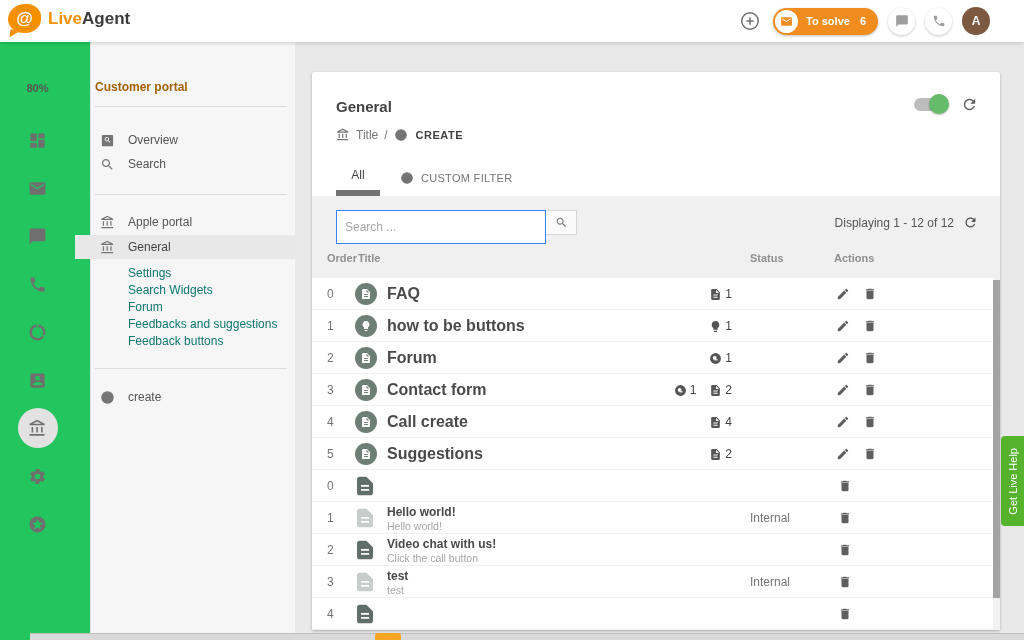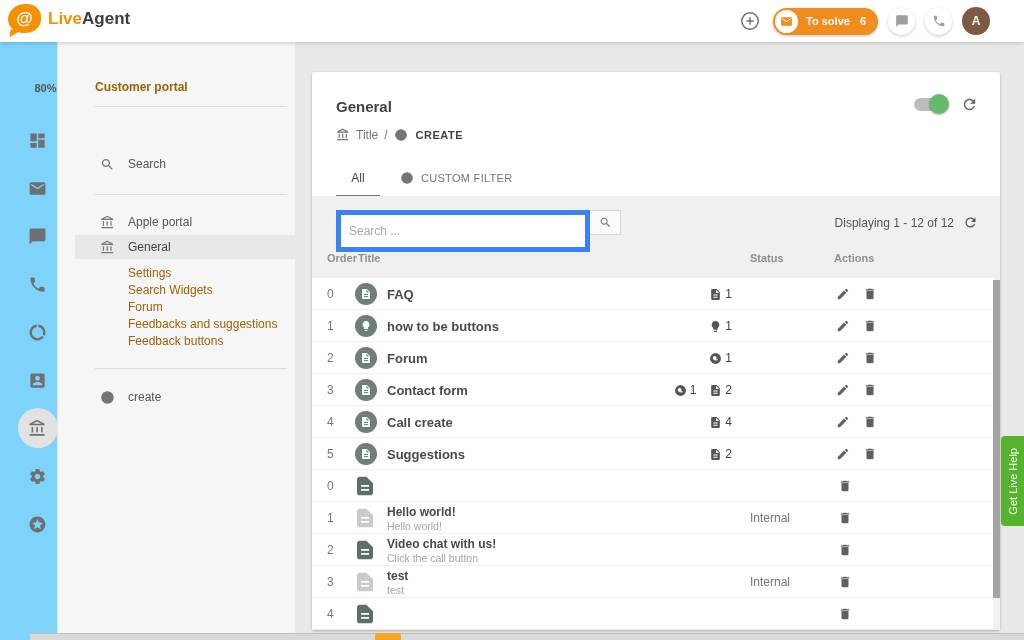--- a/index.html
+++ b/index.html
@@ -26,61 +26,61 @@
   .tosolve { height:27px; background:#f18c1f; border-radius:14px; display:flex; align-items:center;
              padding:2px 12px 2px 2px; gap:8px; box-shadow:0 1px 3px rgba(0,0,0,.25); cursor:pointer; }
   .tosolve .env { width:23px; height:23px; border-radius:50%; background:#fff; display:flex; align-items:center; justify-content:center; }
   .tosolve .lbl { color:#fff; font-size:11px; font-weight:bold; }
   .tosolve .cnt { color:#fff; font-size:11px; font-weight:bold; margin-left:2px; }
   .avatar { width:28px; height:28px; border-radius:50%; background:#7d5942; color:#fff; font-size:12px;
             font-weight:bold; display:flex; align-items:center; justify-content:center; cursor:pointer; }
 
   
   .leftpane { position:absolute; top:42px; left:0; width:295px; bottom:0; background:#f6f6f6; }
-  .rail { position:absolute; top:0; left:0; width:58px; bottom:0; border-right:1px solid #e3e3e3; background:#7dd3fc;padding-left:8px; }
+  .rail { position:absolute; top:0; left:0; width:91px; bottom:0; border-right:1px solid #e3e3e3; background:#22c55e; }
   .rail .zoom { position:absolute; top:40px; width:75px; text-align:center; font-size:11px; font-weight:bold; color:#555; }
   .rail-item { position:absolute; left:0; width:75px; height:40px; display:flex; align-items:center; justify-content:center; cursor:pointer; }
   .rail-item .ric { width:19px; height:19px; fill:#6f6f6f; }
   .rail-item.active:before { content:""; position:absolute; width:40px; height:40px; border-radius:50%; background:#e2e2e2; }
   .rail-item.active .ric { position:relative; }
 
   
   .nav { position:absolute; left:75px; top:0; right:0; bottom:0; }
   .nav-title { position:absolute; left:20px; top:38px; font-size:12px; font-weight:bold; color:#a16207; }
   .nav hr { position:absolute; left:20px; right:8px; border:none; border-top:1px solid #dcdcdc; }
   .nav-item { position:absolute; left:0; right:0; height:24px; display:flex; align-items:center; padding-left:25px; gap:13px;
               font-size:12px; color:#555; cursor:pointer; }
   .nav-item .nic { width:15px; height:15px; fill:#757575; flex:0 0 15px; }
   .nav-item.sel { background:#e8e8e8; color:#424242; }
-  .nav-sub { position:absolute; left:53px; font-size:12px; color:#a16207; cursor:pointer; }
+  .nav-sub { position:absolute; left:53px; font-size:12px; color:#0f766e; cursor:pointer; }
 
   
   .card { position:absolute; left:312px; top:72px; width:688px; height:558px; background:#fff;
           border-radius:2px; box-shadow:0 1px 3px rgba(0,0,0,.28); }
   .card-title { position:absolute; left:24px; top:26px; font-size:15px; font-weight:bold; color:#424242; }
   .head-right { position:absolute; right:22px; top:24px; display:flex; align-items:center; gap:14px; }
   .toggle { width:33px; height:13px; background:#bdbdbd; border-radius:7px; position:relative; cursor:pointer; }
   .toggle .knob { position:absolute; right:-2px; top:-4px; width:20px; height:20px; border-radius:50%;
                   background:#66bb6a; box-shadow:0 1px 2px rgba(0,0,0,.3); }
   .icbtn { width:17px; height:17px; fill:#616161; cursor:pointer; }
 
   .crumbs { position:absolute; left:24px; top:56px; display:flex; align-items:center; gap:6px; font-size:12px; color:#757575; }
   .crumbs .cic { width:14px; height:14px; fill:#757575; }
   .crumbs .create { font-size:11px; font-weight:bold; color:#424242; letter-spacing:.5px; margin-left:2px; }
 
   .tabs { position:absolute; left:0; top:88px; right:0; height:36px; }
   .tab { position:absolute; top:0; height:36px; display:flex; align-items:center; gap:7px; cursor:pointer; }
   .tab-all { left:24px; width:44px; justify-content:center; font-size:12px; color:#424242;
-             border-bottom:1px solid #737373; }
+             border-bottom:6px solid #737373; }
   .tab-cf { left:88px; font-size:11px; color:#757575; letter-spacing:.3px; }
   .tab-cf .cic { width:14px; height:14px; fill:#757575; }
 
   .toolbar { position:absolute; left:0; top:124px; right:0; height:82px; background:#f0f0f0; }
   .searchwrap { position:absolute; left:24px; top:14px; display:flex; }
-  .searchwrap input { width:254px; height:25px; border:5px solid #3b82f6; background:#fff; padding:16px 8px;
+  .searchwrap input { width:210px; height:25px; border:1px solid #3b82f6; background:#fff; padding:16px 8px;
                       font-size:12px; color:#424242; font-family:"Liberation Sans",sans-serif; outline:none; }
   .searchwrap input::placeholder { color:#a8a8a8; }
   .searchbtn { width:31px; height:25px; border:1px solid #d6d6d6; border-left:none; background:#fafafa;
                display:flex; align-items:center; justify-content:center; cursor:pointer; }
   .searchbtn svg { width:13px; height:13px; fill:#757575; }
   .displaying { position:absolute; right:46px; top:20px; font-size:12px; color:#555; }
   .tb-refresh { position:absolute; right:22px; top:19px; width:15px; height:15px; fill:#555; cursor:pointer; }
   .thead { position:absolute; left:0; right:0; top:56px; font-size:11px; color:#8f8f8f; }
   .thead span { position:absolute;font-weight:bold; }
   .th-order { left:15px; } .th-title { left:46px; } .th-status { left:438px; } .th-actions { left:522px; }
@@ -90,21 +90,21 @@
   .row { height:32px; position:relative; border-bottom:1px solid #f0f0f0; background:#fff; cursor:pointer; }
   .row .order { position:absolute; left:15px; top:0; height:32px; display:flex; align-items:center;
                 font-size:12px; color:#757575; }
   .row .cavatar { position:absolute; left:43px; top:5px; width:22px; height:22px; border-radius:50%;
                   background:#6e7f77; display:flex; align-items:center; justify-content:center; }
   .row .cavatar svg { width:12px; height:12px; fill:#fff; }
   .row .ficon { position:absolute; left:45px; top:6px; }
   .row .ficon svg { width:16px; height:20px; }
   .ficon.dark svg { fill:#5f6e68; } .ficon.light svg { fill:#c8cdcc; }
   .row .rtitle { position:absolute; left:75px; top:0; height:32px; display:flex; align-items:center;
-                 font-size:13px; font-weight:bold; color:#4a4a4a; white-space:nowrap;text-align:right; }
+                 font-size:16px; font-weight:bold; color:#4a4a4a; white-space:nowrap;text-align:right; }
   .row.two .twrap { position:absolute; left:75px; top:4px; }
   .row.two .twrap .t1 { font-size:12px; font-weight:bold; color:#4a4a4a; line-height:13px; }
   .row.two .twrap .t2 { font-size:10.5px; color:#a6a6a6; line-height:12px; margin-top:1px; }
   .counts { position:absolute; right:261px; top:0; height:32px; display:flex; align-items:center; gap:13px; }
   .cnt { display:flex; align-items:center; gap:3px; font-size:12px; color:#424242; }
   .cnt svg { width:13px; height:13px; fill:#555; }
   .status { position:absolute; left:438px; top:0; height:32px; display:flex; align-items:center;
             font-size:12px; color:#757575; }
   .actions { position:absolute; left:524px; top:0; height:32px; display:flex; align-items:center; gap:13px; }
   .actions svg { width:14px; height:14px; fill:#5f5f5f; cursor:pointer; }
@@ -213,20 +213,26 @@
     <div class="rail-item" style="top:462px">
         <svg class="ric" viewBox="0 0 24 24">
           <path d="M12 2C6.48 2 2 6.48 2 12s4.48 10 10 10 10-4.48 10-10S17.52 2 12 2zm4.24 16L12 15.45 7.77 18l1.12-4.81-3.73-3.23 4.92-.42L12 5l1.92 4.53 4.92.42-3.73 3.23L16.24 18z"></path>
         </svg>
       </div>
   </div>
 
   <div class="nav">
     <div class="nav-title">Customer portal</div>
     <hr style="top:64px">
+    <div class="nav-item" style="top:86px">
+      <svg class="nic" viewBox="0 0 24 24">
+          <path d="M19 3H5c-1.1 0-2 .9-2 2v14c0 1.1.9 2 2 2h14c1.1 0 2-.9 2-2V5c0-1.1-.9-2-2-2zm-8 3.5c2 0 3.5 1.5 3.5 3.5 0 .7-.2 1.35-.55 1.9l2.8 2.8-1.05 1.05-2.8-2.8c-.55.35-1.2.55-1.9.55-2 0-3.5-1.5-3.5-3.5s1.5-3.5 3.5-3.5zm0 1.5c-1.1 0-2 .9-2 2s.9 2 2 2 2-.9 2-2-.9-2-2-2z"></path>
+        </svg>
+      <span>Overview</span>
+    </div>
     <div class="nav-item" style="top:110px">
       <svg class="nic" viewBox="0 0 24 24">
           <path d="M15.5 14h-.79l-.28-.27C15.41 12.59 16 11.11 16 9.5 16 5.91 13.09 3 9.5 3S3 5.91 3 9.5 5.91 16 9.5 16c1.61 0 3.09-.59 4.23-1.57l.27.28v.79l5 4.99L20.49 19l-4.99-5zm-6 0C7.01 14 5 11.99 5 9.5S7.01 5 9.5 5 14 7.01 14 9.5 11.99 14 9.5 14z"></path>
         </svg>
       <span>Search</span>
     </div>
     <hr style="top:152px">
     <div class="nav-item" style="top:168px">
       <svg class="nic" viewBox="0 0 24 24">
           <path d="M6.5 10h-2v7h2v-7zm6 0h-2v7h2v-7zm8.5 9H2v2h19v-2zm-2.5-9h-2v7h2v-7zm-7-6.74L16.71 6H6.29l5.21-2.74m0-2.26L2 6v2h19V6l-9.5-5z"></path>

